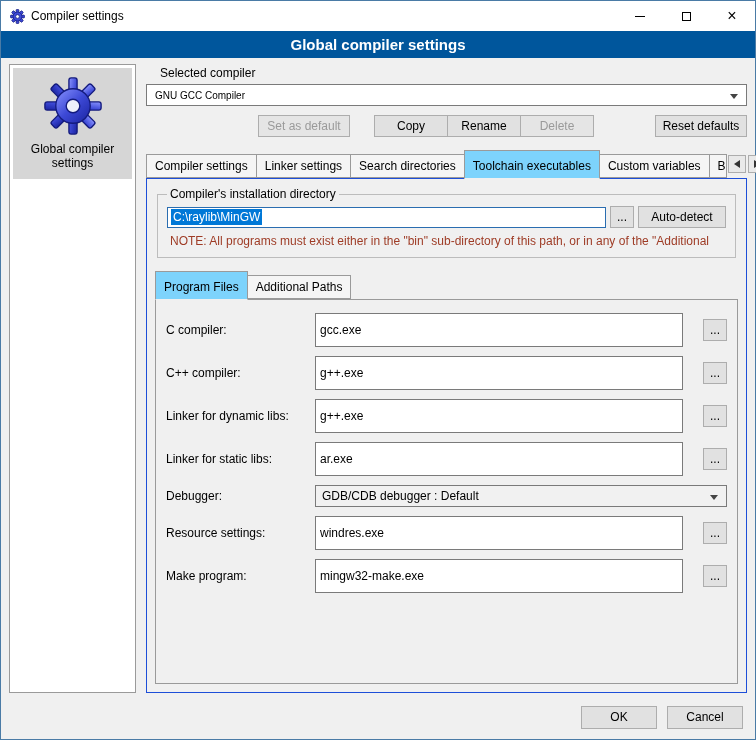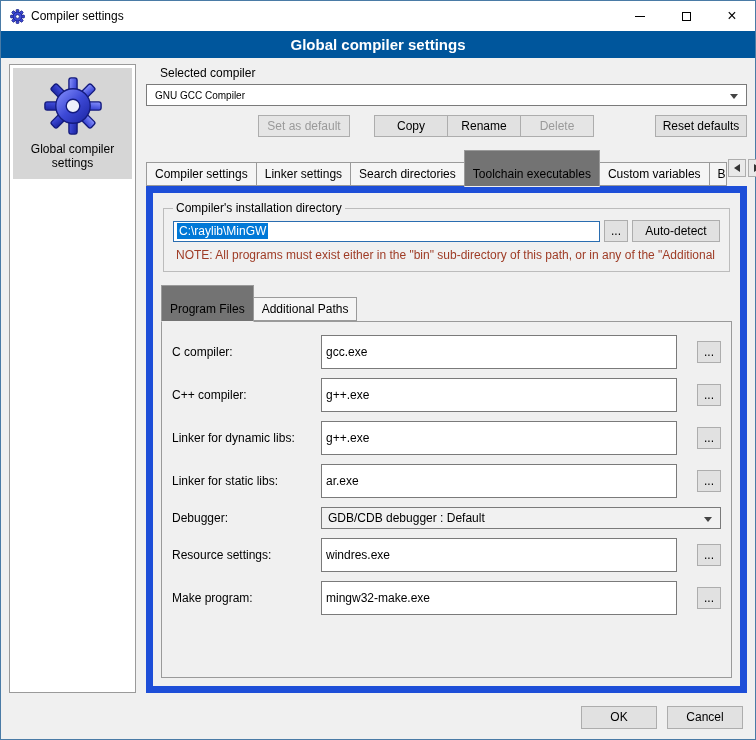--- a/index.html
+++ b/index.html
@@ -73,34 +73,34 @@
   .w-setdef { width:92px; } .w-copy,.w-rename,.w-delete { width:74px; margin-right:-1px; }
   .w-reset { width:92px; } .grow { flex:1; }
 
   
   .tabstrip { display:flex; align-items:flex-end; margin-top:13px; position:relative; z-index:2; }
   .tab {
     font-size:12px; padding:4px 8px; background:#f5f5f5;
     border:1px solid #9a9a9a; margin-right:-1px; white-space:nowrap; cursor:default;
   }
   .tab.active {
-    background:#737373; border-bottom-color:#f0f0f0;
-    margin-bottom:-1px; padding-top:16px; padding-bottom:5px; z-index:3; position:relative;
+    background:#7dd3fc; border-bottom-color:#f0f0f0;
+    margin-bottom:-1px; padding-top:8px; padding-bottom:5px; z-index:3; position:relative;
   }
   .tab.truncated { max-width:36px; overflow:hidden; }
   .tab-arrows { margin-left:auto; display:flex; gap:2px; align-self:center; padding-left:2px; }
   .arrow-btn {
     width:18px; height:18px; border:1px solid #adadad; background:#e9e9e9;
     display:flex; align-items:center; justify-content:center; cursor:default;
   }
   .tri-left { width:0;height:0;border-top:4px solid transparent;border-bottom:4px solid transparent;border-right:6px solid #333; }
   .tri-right { width:0;height:0;border-top:4px solid transparent;border-bottom:4px solid transparent;border-left:6px solid #333; }
 
   .tabpanel {
-    border:7px solid #1d4ed8; background:#f0f0f0; flex:1;
+    border:1px solid #1d4ed8; background:#f0f0f0; flex:1;
     padding:8px 8px; display:flex; flex-direction:column; min-height:0;
   }
 
   
   fieldset.groupbox { border:1px solid #bcbcbc; margin:0 2px; padding:2px 9px 9px 9px; }
   fieldset.groupbox legend { font-size:12px; padding:0 3px; }
 
   .dirrow { display:flex; align-items:center; gap:4px; margin-top:3px;justify-content:center; }
   .dir-input {
     flex:1; height:21px; border:1px solid #2a6db0; background:#fff;

